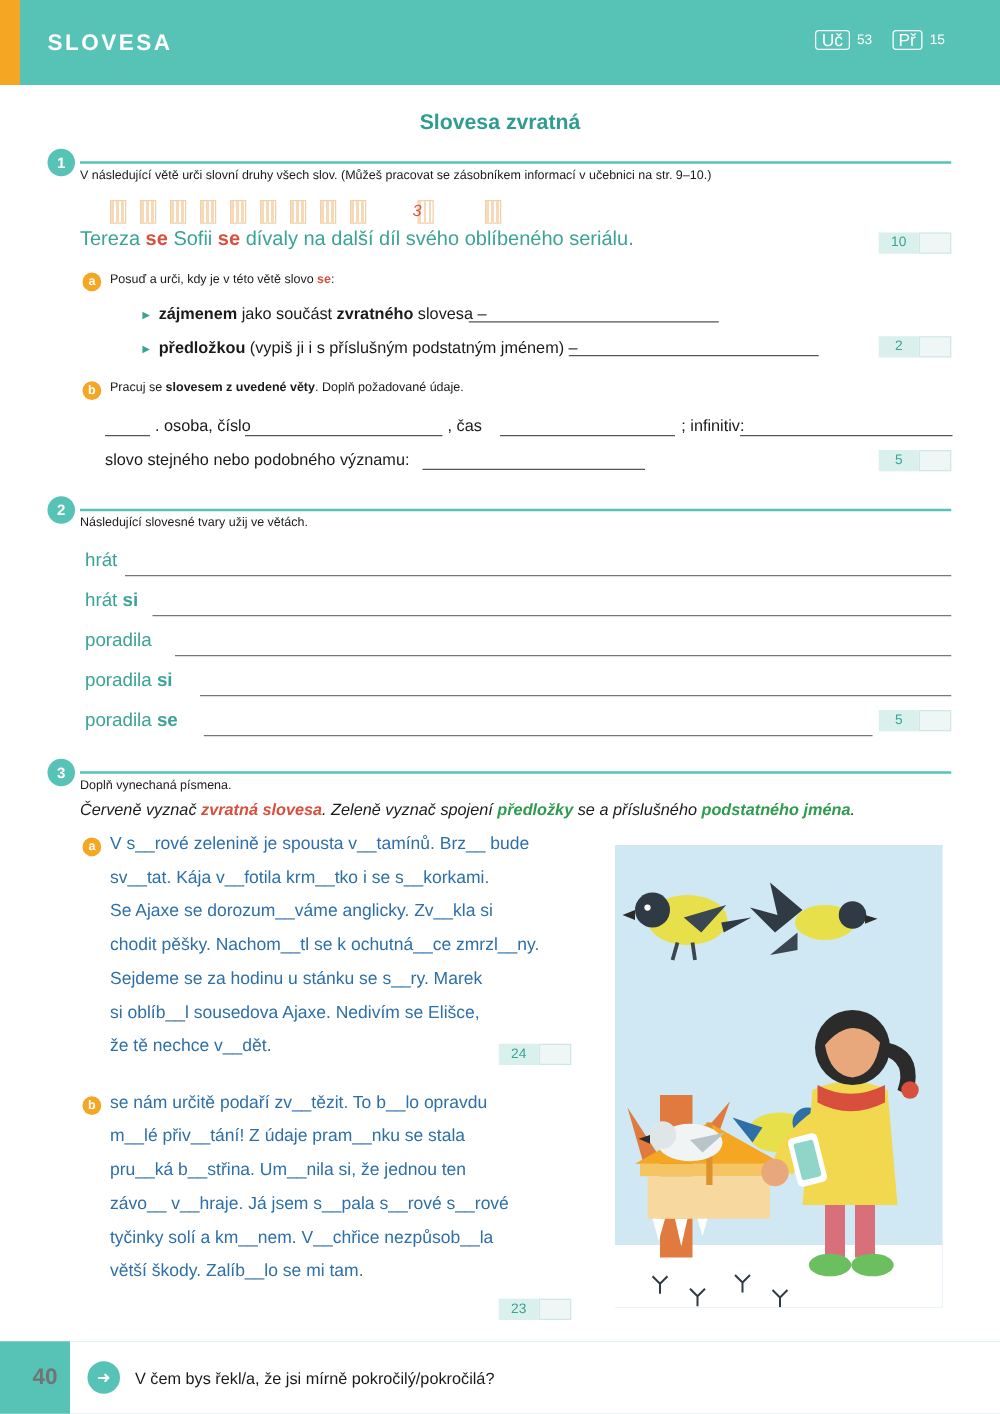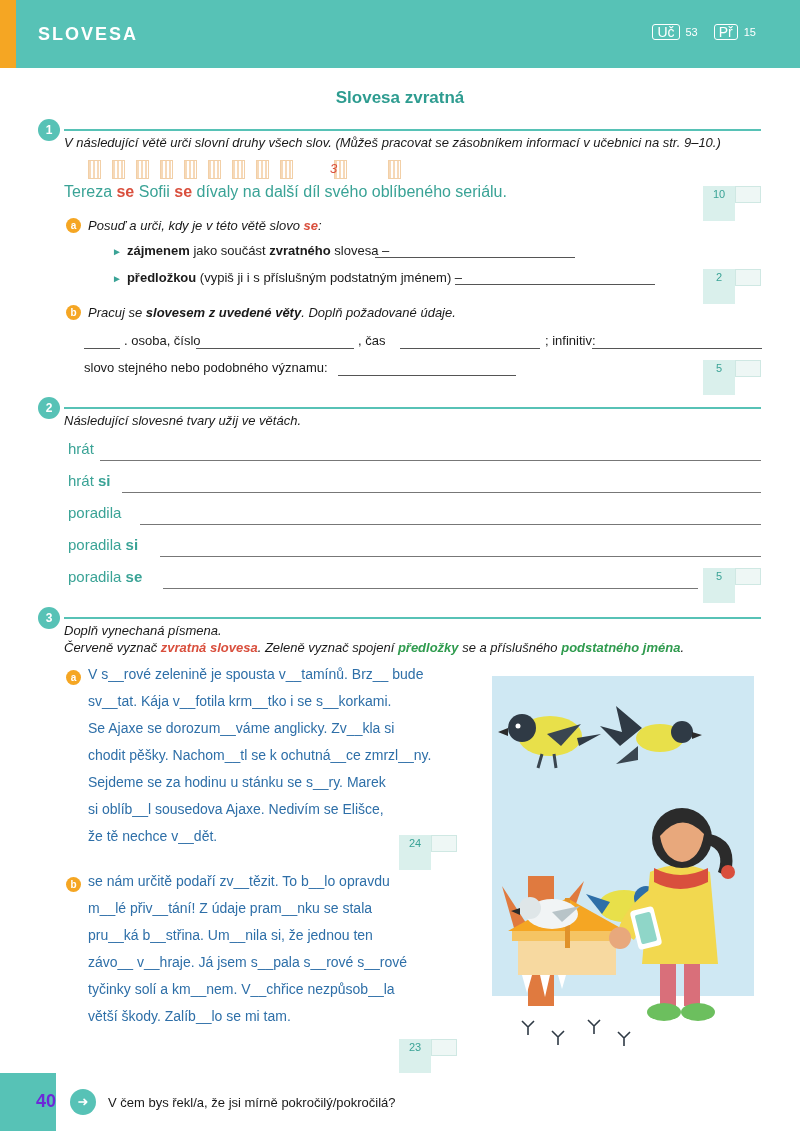--- a/index.html
+++ b/index.html
@@ -92,22 +92,21 @@
     text-align: center;
     line-height: 22px;
   }
   .ex-rule {
     position: absolute;
     height: 2px;
     background: #57c2b6;
   }
   .instr {
     position: absolute;
-    font-style: italic;
-    font-size: 13px;
+    font-size: 10px;
     color: #1a1a1a;
   }
 
   .sub-badge {
     position: absolute;
     width: 15px;
     height: 15px;
     border-radius: 50%;
     background: #f5a623;
     color: #ffffff;
@@ -117,21 +116,21 @@
     line-height: 15px;
   }
 
   
   .score {
     position: absolute;
     display: flex;
   }
   .score .v {
     width: 32px;
-    height: 35px;
+    height: 17px;
     background: #daf0ec;
     color: #3aa396;
     font-size: 11px;
     text-align: center;
     line-height: 17px;
   }
   .score .e {
     width: 26px;
     height: 17px;
     background: #eef7f5;
@@ -254,24 +253,24 @@
     left: 56px; top: 0;
     width: 744px;
     height: 58px;
     background: #ffffff;
   }
   .footer-page {
     position: absolute;
     left: 16px;
     top: 18px;
     width: 40px;
-    text-align: right;
+    text-align: center;
     font-size: 18px;
     font-weight: bold;
-    color: #6d28d9;
+    color: #737373;
   }
   .footer-circle {
     position: absolute;
     left: 70px;
     top: 16px;
     width: 26px;
     height: 26px;
     border-radius: 50%;
     background: #57c2b6;
     color: #fff;

